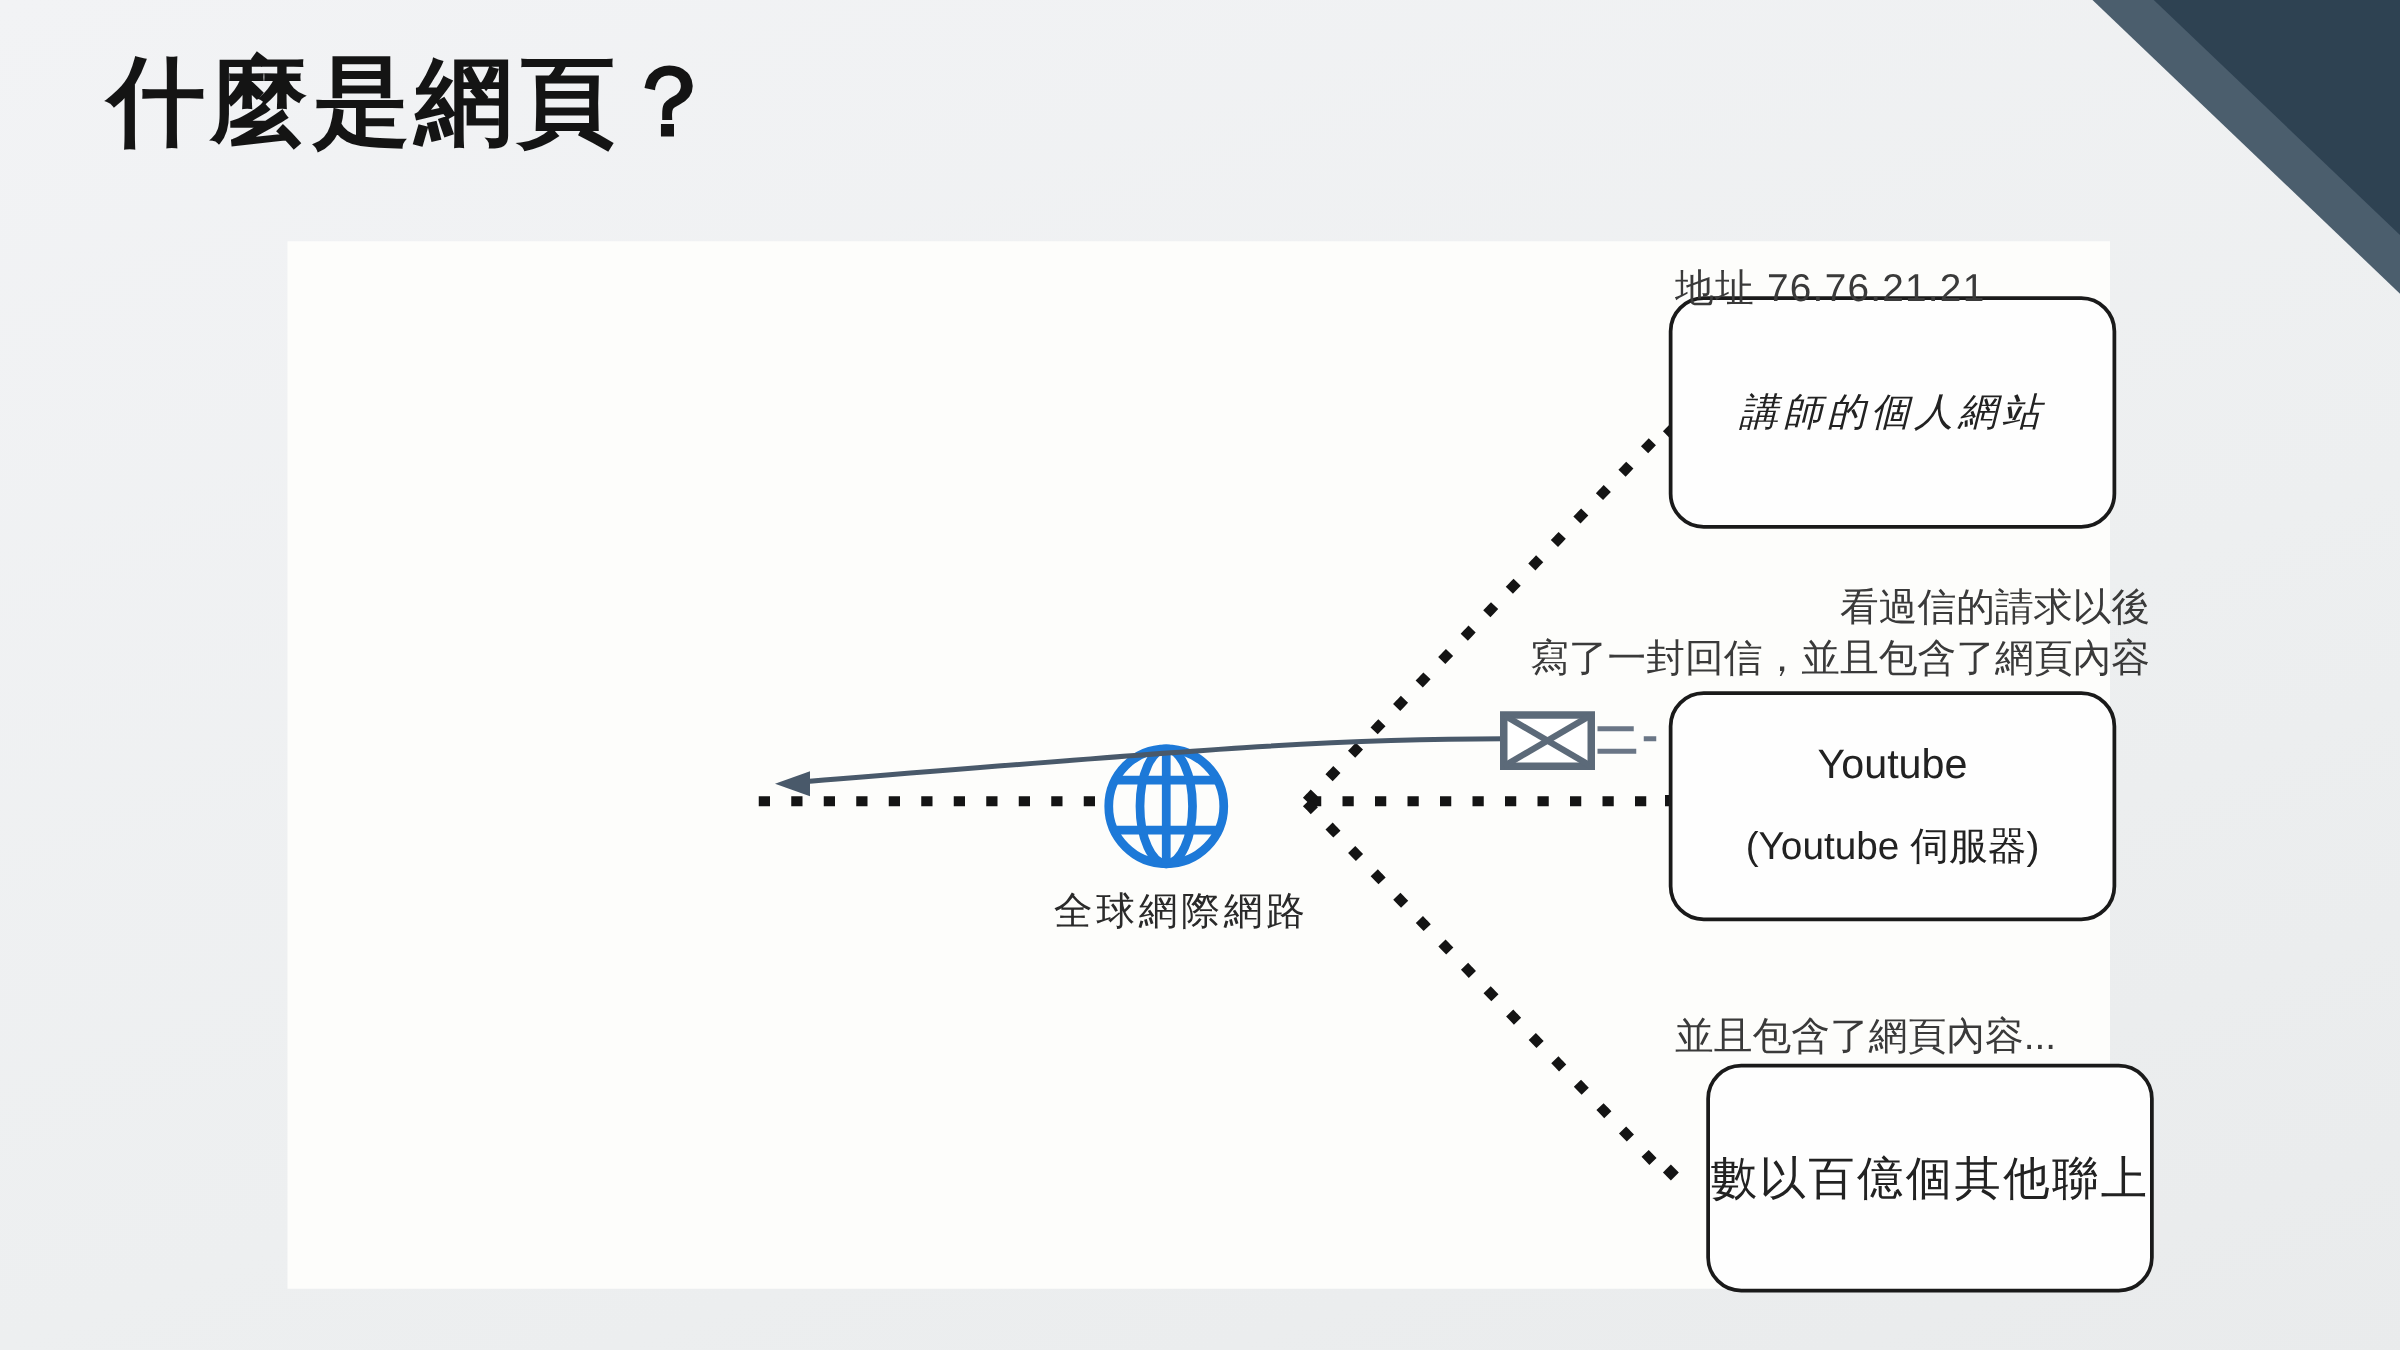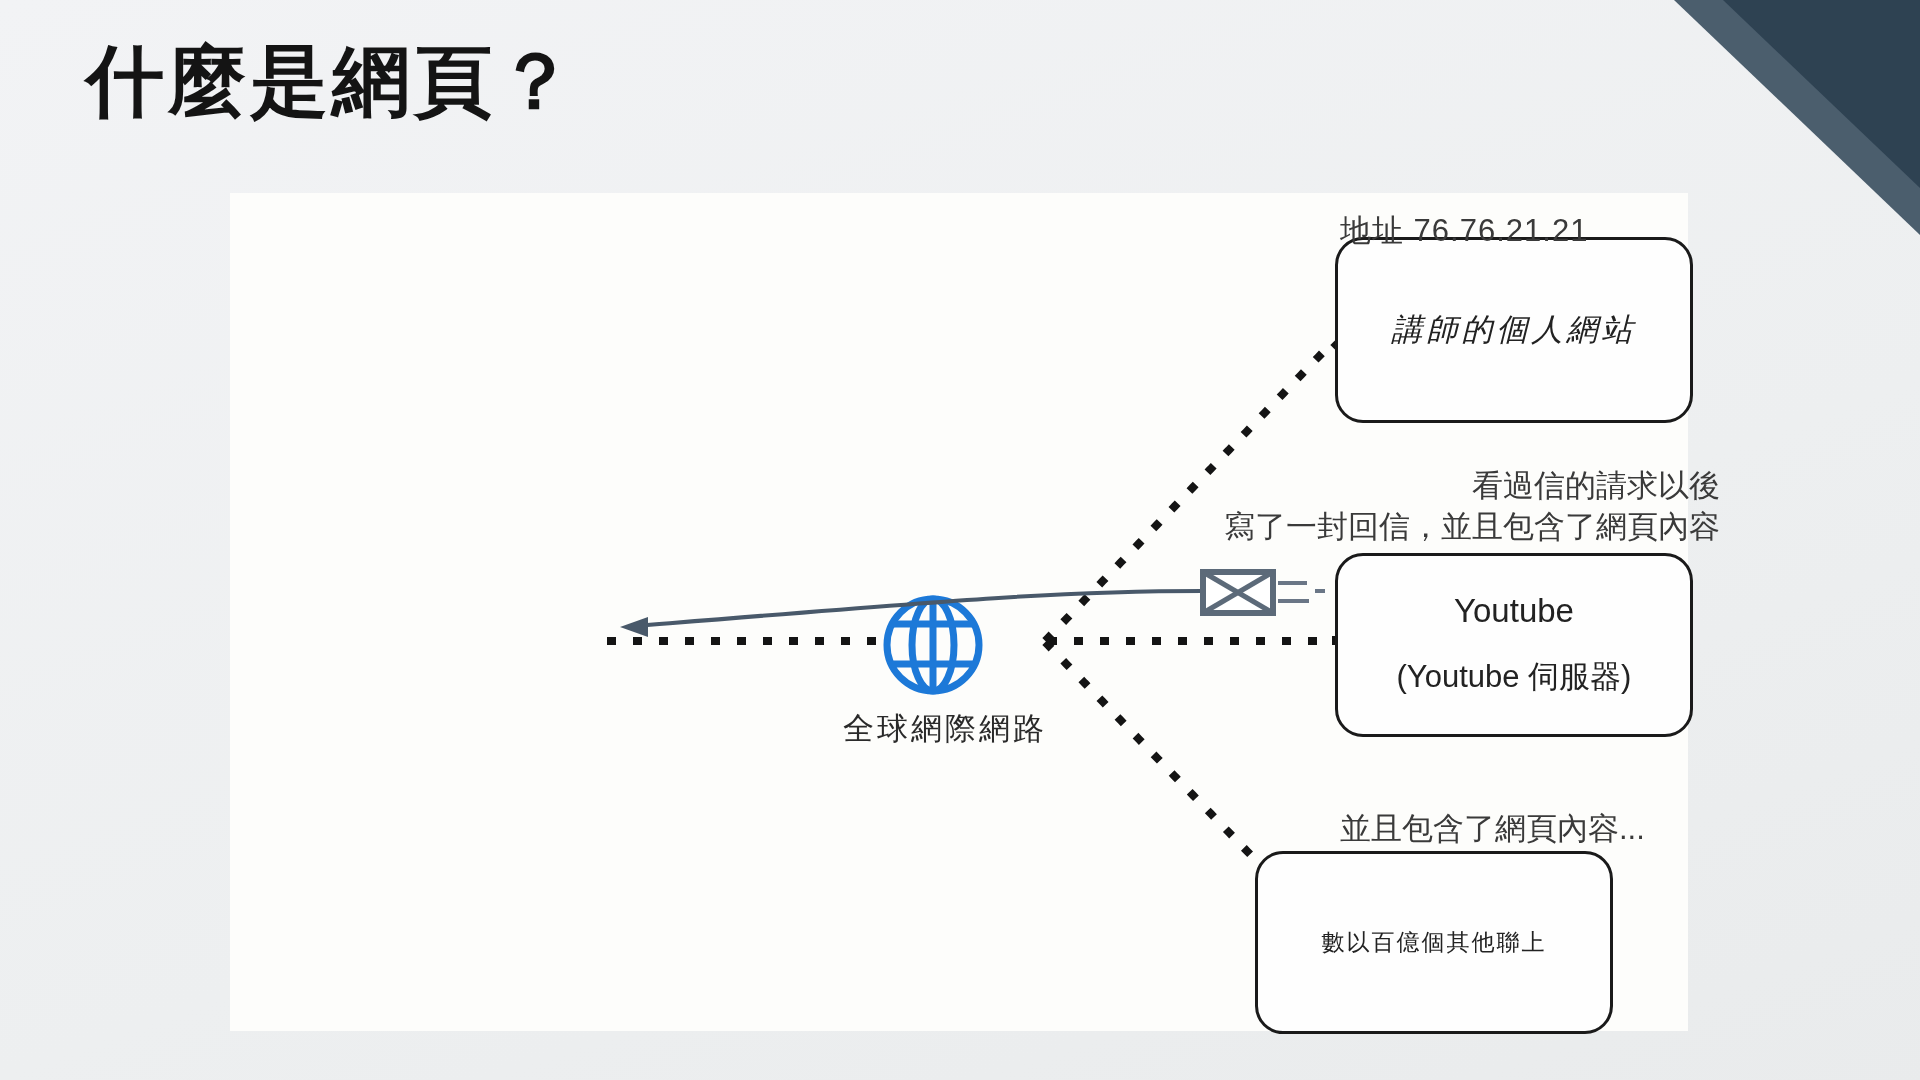--- a/index.html
+++ b/index.html
@@ -13,21 +13,21 @@
     background:#fdfdfb;}
   .diagram-svg{position:absolute;left:0;top:0;width:1920px;height:1080px;}
   .node{position:absolute;border:3px solid #1a1a1a;border-radius:28px;background:#fefefe;
     display:flex;flex-direction:column;align-items:center;justify-content:center;
     color:#222;text-align:center;}
   .node-computer{left:233px;top:553px;width:352px;height:175px;font-size:34px;letter-spacing:6px;}
   .node-instructor{left:1335px;top:237px;width:352px;height:180px;font-size:31px;letter-spacing:4px;font-style:italic;}
   .node-youtube{left:1335px;top:553px;width:352px;height:178px;font-size:33px;}
   .node-youtube .l1{margin-bottom:26px;}
   .node-youtube .l2{font-size:31px;}
-  .node-others{left:1255px;top:851px;width:352px;height:177px;font-size:23px;
+  .node-others{left:1365px;top:851px;width:352px;height:177px;font-size:37px;
     line-height:1.55;letter-spacing:2px;gap:36px;}
   .note{position:absolute;color:#3a3a3a;font-size:31px;}
   .note-address{left:1340px;top:210px;letter-spacing:1px;}
   .note-reply{right:244px;top:466px;text-align:right;line-height:1.32;}
   .note-others{left:1340px;top:808px;}
   .internet-label{position:absolute;left:828px;top:708px;width:212px;text-align:center;
     font-size:31px;color:#2a2a2a;letter-spacing:3px;margin-left:11px;}
 </style>
 </head>
 <body>

